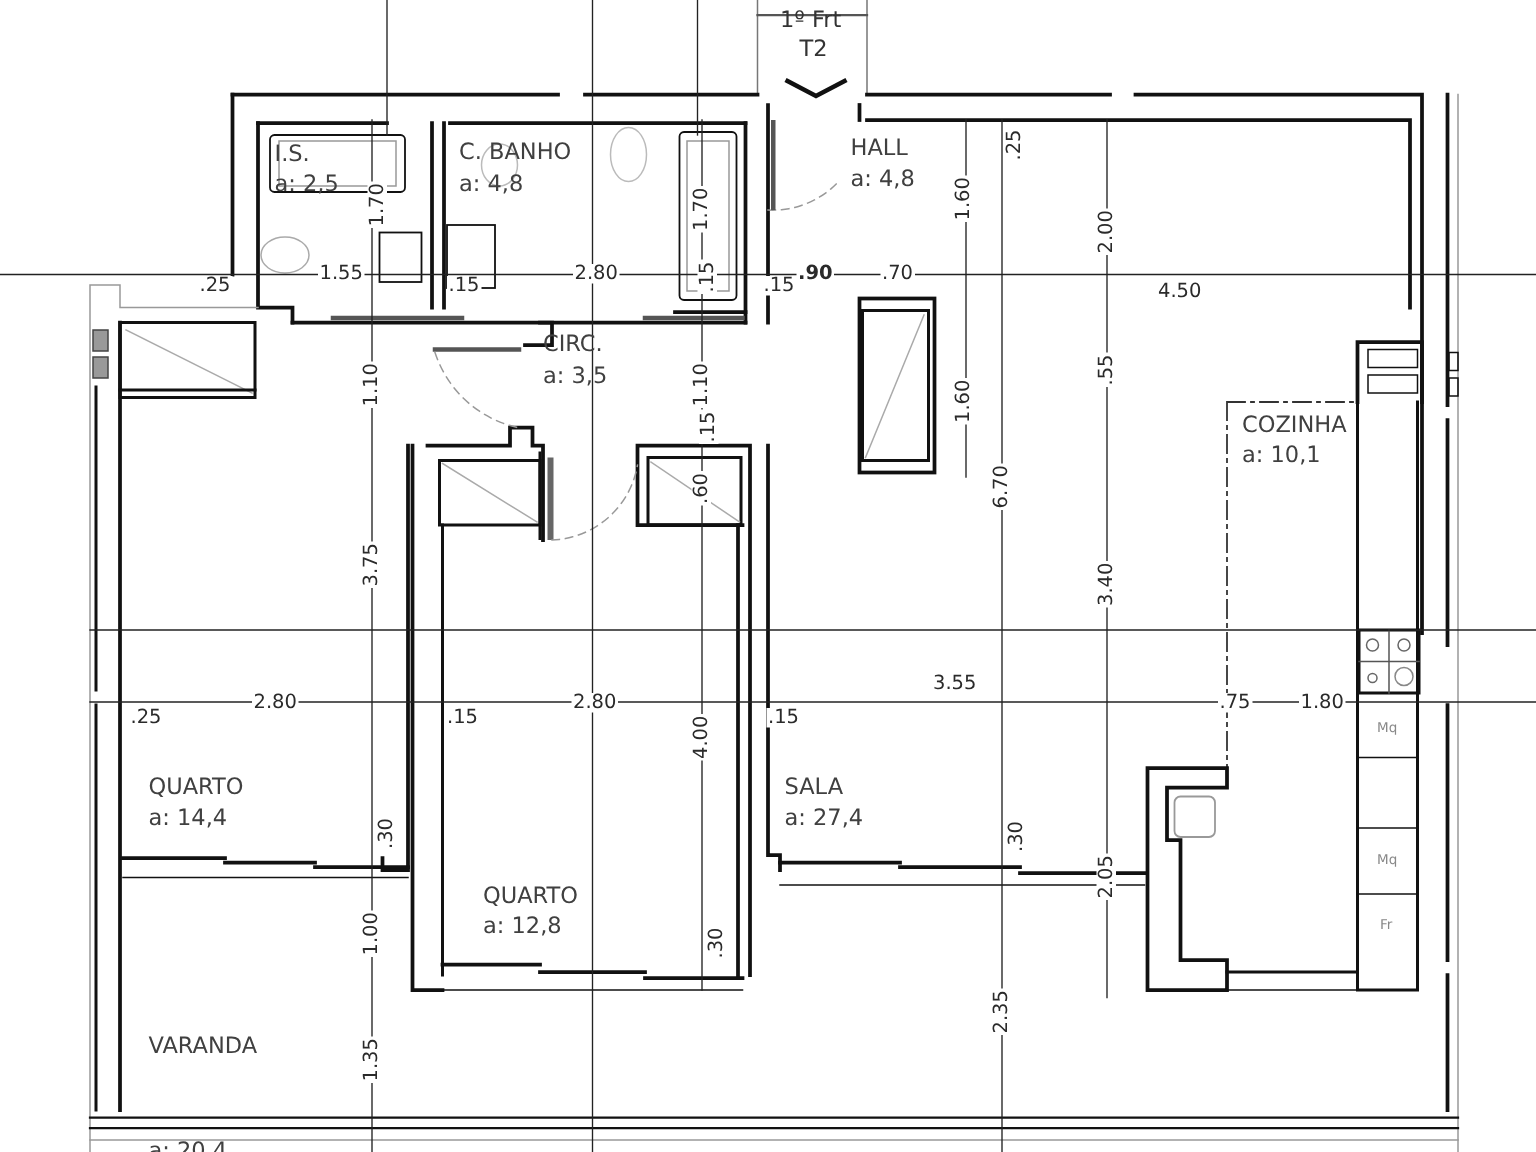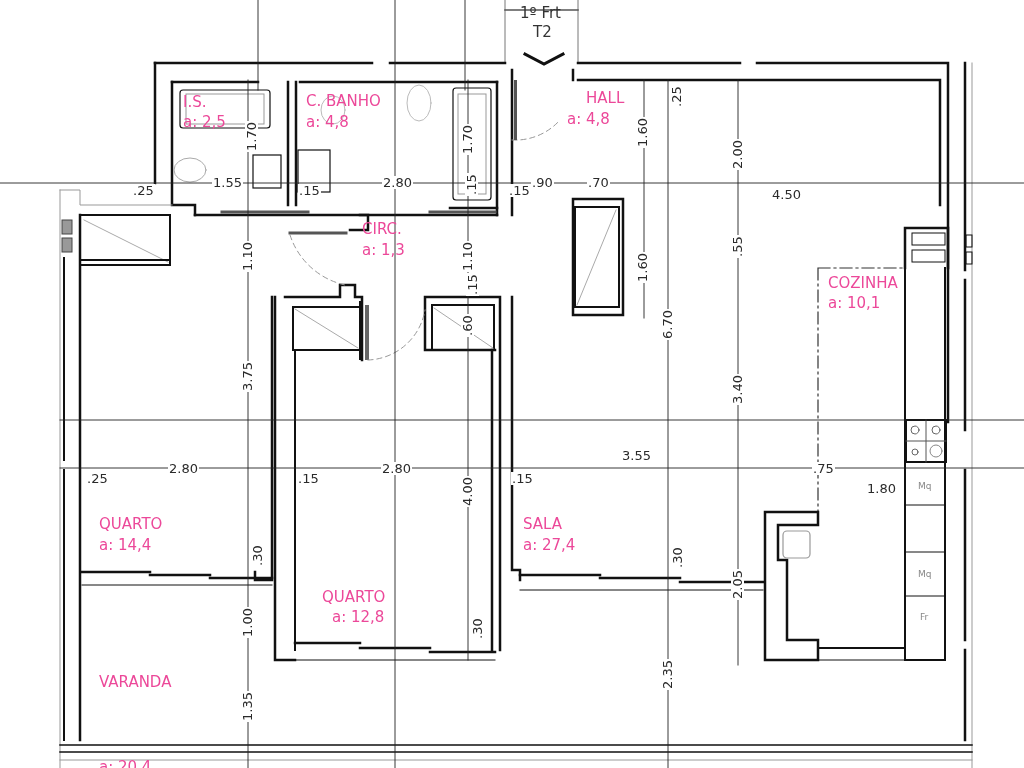--- a/index.html
+++ b/index.html
@@ -1,19 +1,19 @@
 <!DOCTYPE html>
 <html><head>
 <meta charset="utf-8">
 <style>
   html, body { margin:0; padding:0; background:#ffffff; }
   body { width:1024px; height:768px; overflow:hidden; position:relative; font-family:"DejaVu Sans", sans-serif; }
   #plan { position:absolute; left:0; top:0; width:1024px; height:768px; }
   .lbl { position:absolute; color:#333; font-family:"DejaVu Sans", sans-serif; white-space:nowrap; line-height:1; }
-  .room { font-size:15px; color:#ec4899; }
+  .room { font-size:15px; color:#404040; }
   .dim { font-size:13px; color:#2a2a2a; background:#fff; padding:0 1px; }
   .vdim { transform-origin:left top; transform:rotate(-90deg); }
   .small { font-size:9px; color:#888; }
   .unit { font-size:15px; color:#333; text-align:left; }
 </style>
 </head>
 <body>
 
 <svg id="plan" viewBox="0 0 1024 768" xmlns="http://www.w3.org/2000/svg">
   <g fill="none" stroke="#111" stroke-linecap="square">
@@ -136,52 +136,52 @@
   </g>
 </svg>
 
 <div class="lbl unit" style="left:520px; top:6px;">1º Frt</div>
 <div class="lbl unit" style="left:533px; top:25px;">T2</div>
 
 <div class="lbl room" style="left:183px; top:95px;">I.S.</div>
 <div class="lbl room" style="left:183px; top:115px;">a: 2,5</div>
 <div class="lbl room" style="left:306px; top:94px;">C. BANHO</div>
 <div class="lbl room" style="left:306px; top:115px;">a: 4,8</div>
-<div class="lbl room" style="left:586px; top:91px;">HALL</div>
+<div class="lbl room" style="left:567px; top:91px;">HALL</div>
 <div class="lbl room" style="left:567px; top:112px;">a: 4,8</div>
 <div class="lbl room" style="left:362px; top:222px;">CIRC.</div>
-<div class="lbl room" style="left:362px; top:243px;">a: 1,3</div>
+<div class="lbl room" style="left:362px; top:243px;">a: 3,5</div>
 <div class="lbl room" style="left:828px; top:276px;">COZINHA</div>
 <div class="lbl room" style="left:828px; top:296px;">a: 10,1</div>
 <div class="lbl room" style="left:99px; top:517px;">QUARTO</div>
 <div class="lbl room" style="left:99px; top:538px;">a: 14,4</div>
 <div class="lbl room" style="left:523px; top:517px;">SALA</div>
 <div class="lbl room" style="left:523px; top:538px;">a: 27,4</div>
 <div class="lbl room" style="left:322px; top:590px;">QUARTO</div>
-<div class="lbl room" style="left:322px; top:610px;margin-left:10px;">a: 12,8</div>
-<div class="lbl room" style="left:99px; top:675px;text-align:center;">VARANDA</div>
+<div class="lbl room" style="left:322px; top:610px;">a: 12,8</div>
+<div class="lbl room" style="left:99px; top:690px;text-align:center;">VARANDA</div>
 <div class="lbl room" style="left:99px; top:760px;">a: 20,4</div>
 
 <div class="lbl dim" style="left:132px; top:184px;">.25</div>
 <div class="lbl dim" style="left:212px; top:176px;">1.55</div>
 <div class="lbl dim" style="left:298px; top:184px;">.15</div>
 <div class="lbl dim" style="left:382px; top:176px;">2.80</div>
 <div class="lbl dim" style="left:508px; top:184px;">.15</div>
-<div class="lbl dim" style="left:531px; top:176px;">.90</div>
+<div class="lbl dim" style="left:531px; top:176px;font-weight:bold;">.90</div>
 <div class="lbl dim" style="left:587px; top:176px;">.70</div>
 <div class="lbl dim" style="left:771px; top:188px;">4.50</div>
 
 <div class="lbl dim" style="left:86px; top:472px;">.25</div>
 <div class="lbl dim" style="left:168px; top:462px;">2.80</div>
 <div class="lbl dim" style="left:297px; top:472px;">.15</div>
 <div class="lbl dim" style="left:381px; top:462px;">2.80</div>
 <div class="lbl dim" style="left:511px; top:472px;">.15</div>
 <div class="lbl dim" style="left:621px; top:449px;">3.55</div>
 <div class="lbl dim" style="left:812px; top:462px;">.75</div>
-<div class="lbl dim" style="left:866px; top:482px;">1.80</div>
+<div class="lbl dim" style="left:866px; top:462px;">1.80</div>
 
 <div class="lbl dim vdim" style="left:245px; top:152px;">1.70</div>
 <div class="lbl dim vdim" style="left:461px; top:155px;">1.70</div>
 <div class="lbl dim vdim" style="left:465px; top:196px;">.15</div>
 <div class="lbl dim vdim" style="left:241px; top:272px;">1.10</div>
 <div class="lbl dim vdim" style="left:461px; top:272px;">1.10</div>
 <div class="lbl dim vdim" style="left:466px; top:296px;">.15</div>
 <div class="lbl dim vdim" style="left:461px; top:337px;">.60</div>
 <div class="lbl dim vdim" style="left:241px; top:392px;">3.75</div>
 <div class="lbl dim vdim" style="left:461px; top:507px;">4.00</div>

